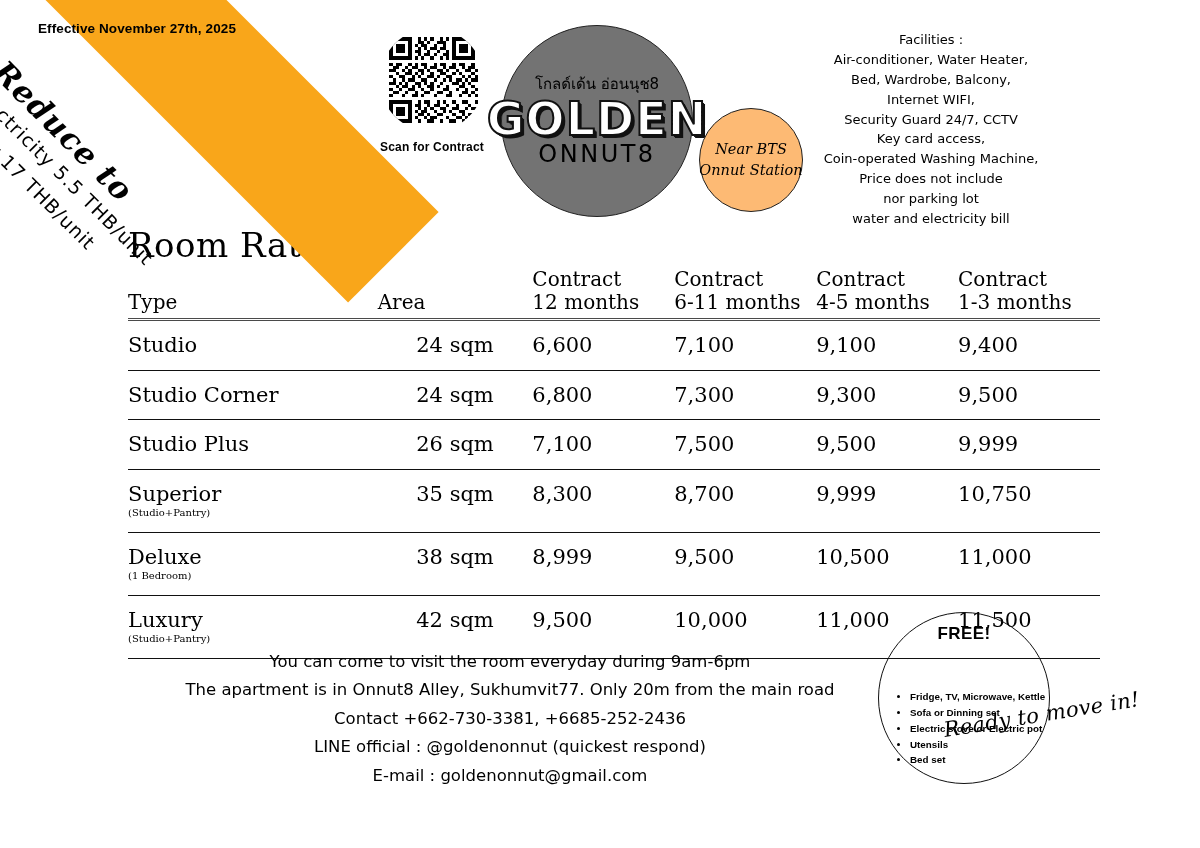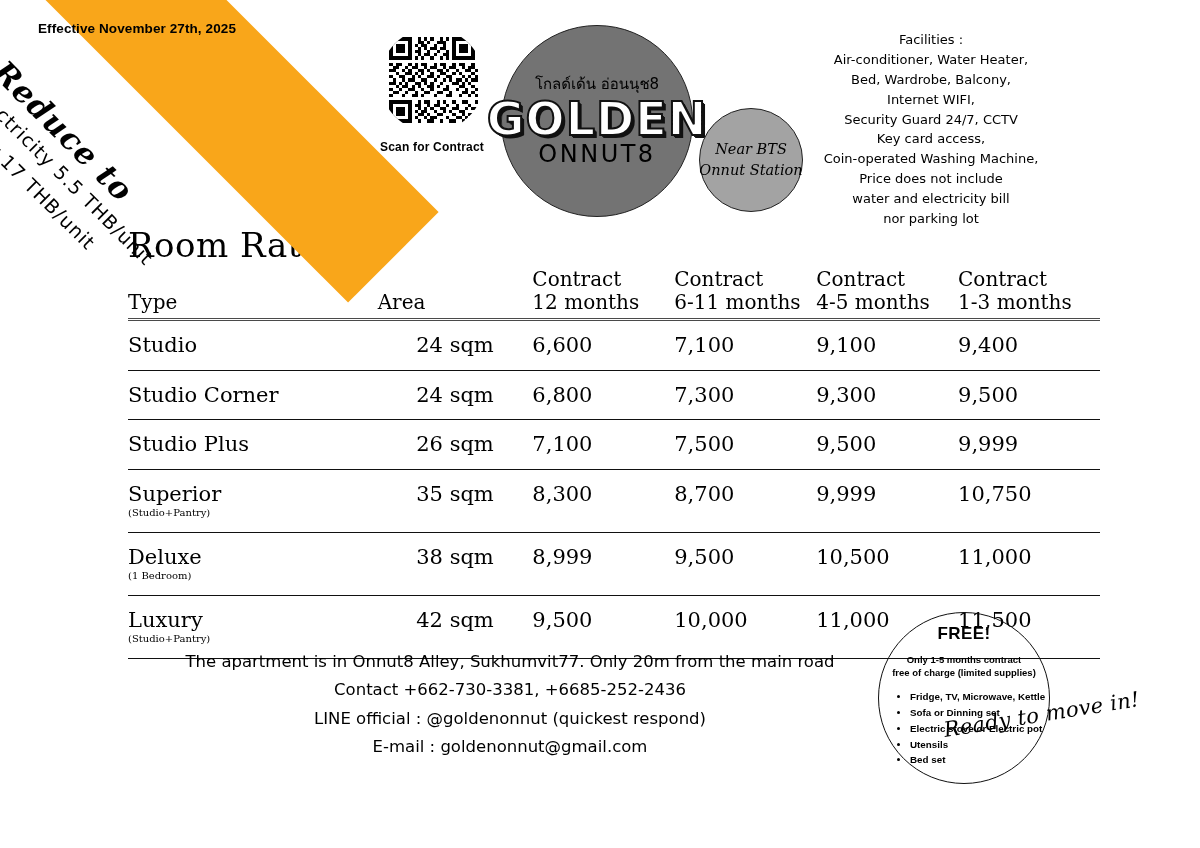--- a/index.html
+++ b/index.html
@@ -143,21 +143,21 @@
 
   
   #bts-circle {
     position: absolute;
     left: 699px;
     top: 108px;
     width: 102px;
     height: 102px;
     border: 1.3px solid #222;
     border-radius: 50%;
-    background: #a3a3a3;
+    background: #fdba74;
     z-index: 6;
     display: flex;
     flex-direction: column;
     align-items: center;
     justify-content: center;
     text-align: center;
   }
   .bts-line {
     font-family: "DejaVu Serif", serif;
     font-style: italic;
@@ -537,22 +537,22 @@
   <div id="facilities">
     <div>Facilities :</div>
     <div id="facilities-lines">
         <div>Air-conditioner, Water Heater,</div>
         <div>Bed, Wardrobe, Balcony,</div>
         <div>Internet WIFI,</div>
         <div>Security Guard 24/7, CCTV</div>
         <div>Key card access,</div>
         <div>Coin-operated Washing Machine,</div>
         <div>Price does not include</div>
+        <div>nor parking lot</div>
         <div>water and electricity bill</div>
-        <div>nor parking lot</div>
       </div>
   </div>
 
   <div id="rate-section">
     <div id="rate-title">Room Rate</div>
     <table class="rate-table">
       <thead>
         <tr class="header-row">
           <th class="hdr-type">
             <span class="hdr-top"></span>
@@ -627,32 +627,29 @@
             <td class="c-price">9,500</td>
             <td class="c-price">10,000</td>
             <td class="c-price">11,000</td>
             <td class="c-price">11,500</td>
           </tr>
         </tbody>
     </table>
   </div>
 
   <div id="footer-contact">
+      <div>You can come to visit the room everyday during 9am-6pm</div>
       <div>The apartment is in Onnut8 Alley, Sukhumvit77. Only 20m from the main road</div>
       <div>Contact +662-730-3381, +6685-252-2436</div>
       <div>LINE official : @goldenonnut (quickest respond)</div>
       <div>E-mail : goldenonnut@gmail.com</div>
     </div>
 
   <div id="free-badge">
     <div id="free-title">FREE!</div>
-    <div id="free-note">
-      <div>Only 1-5 months contract</div>
-      <div>free of charge (limited supplies)</div>
-    </div>
     <ul id="free-list">
         <li>Fridge, TV, Microwave, Kettle</li>
         <li>Sofa or Dinning set</li>
         <li>Electric stove or Electric pot</li>
         <li>Utensils</li>
         <li>Bed set</li>
       </ul>
   </div>
   <div id="ready-text">Ready to move in!</div>
 

